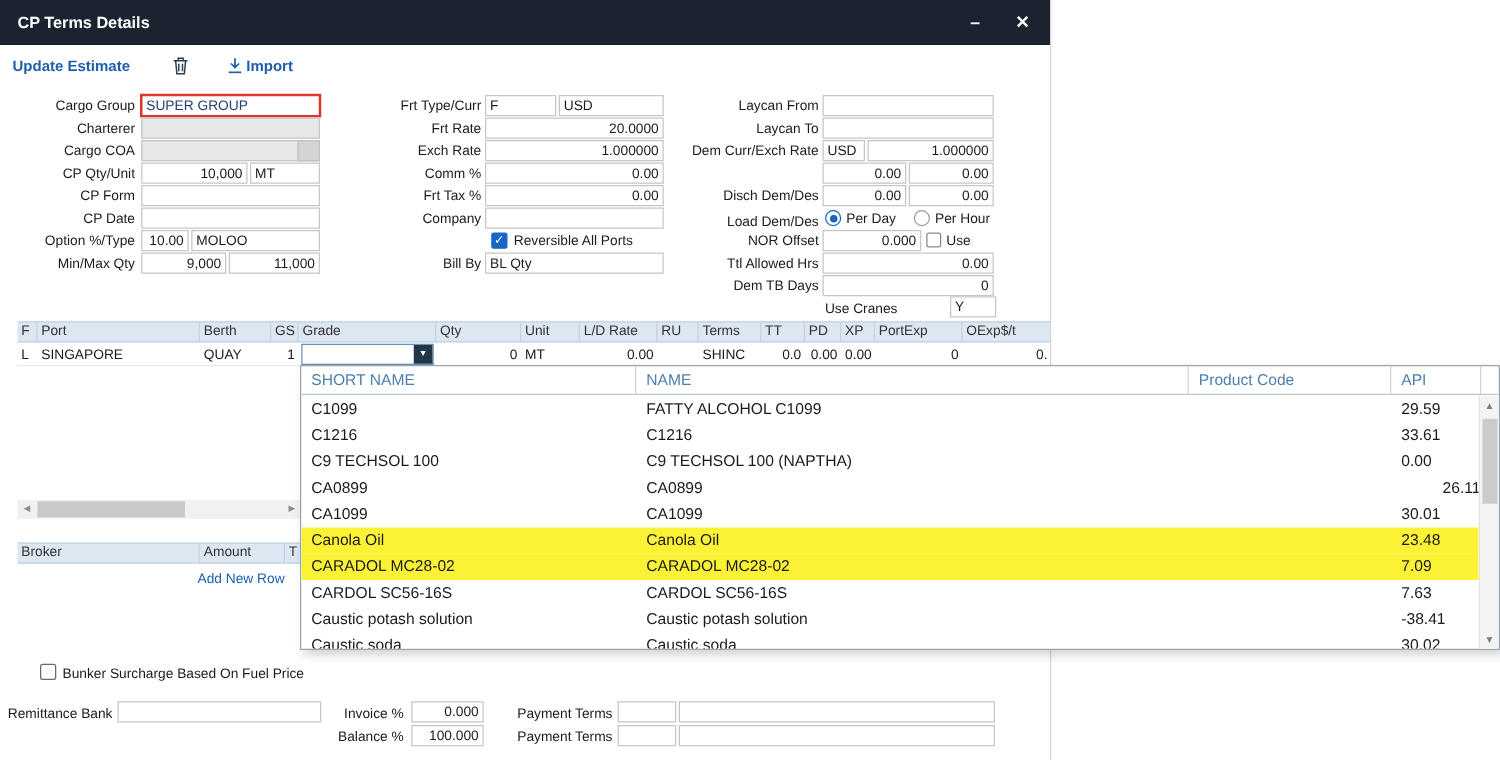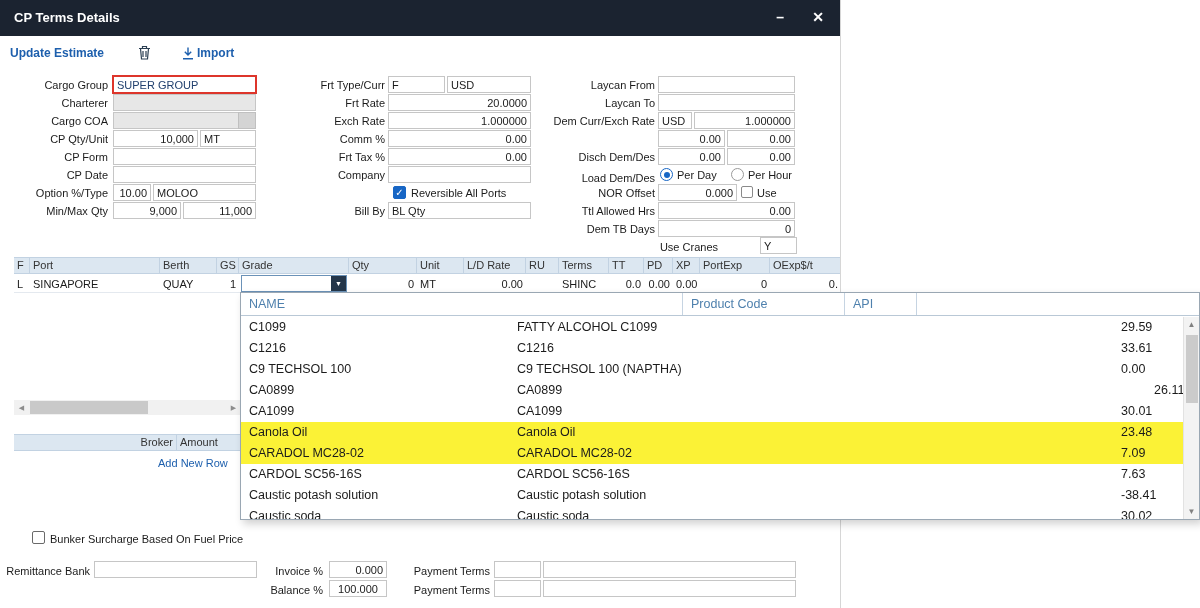--- a/index.html
+++ b/index.html
@@ -182,47 +182,48 @@
   </div>
 
   <div id="hscroll">
     <span class="harrow" style="left:0;">◀</span>
     <div id="hthumb"></div>
     <span class="harrow" style="right:0;">▶</span>
   </div>
 
   <div id="broker">
     <div id="broker-header">
-        <div class="bh" style="width: 163px; text-align: right;">Broker</div>
+        <div class="bh" style="width: 146px;">Broker</div>
         <div class="bh" style="width: 68px;">Amount</div>
         <div class="bh" style="width: 56px;">T</div>
       </div>
     <span id="add-row">Add New Row</span>
   </div>
 
   <span class="cb" style="left:32px;top:531px;border-color:#6a6a6a;"></span>
   <span class="rlbl" style="left:50px;top:533px;">Bunker Surcharge Based On Fuel Price</span>
 
   <span class="lbl" style="left:5px;top:563px;width:85px;">Remittance Bank</span>
   <input class="fld" style="left: 94px; top: 561px; width: 163px;">
   <span class="lbl" style="left:263px;top:563px;width:60px;">Invoice %</span>
   <input class="fld num" style="left: 329px; top: 561px; width: 58px;" value="0.000">
   <span class="lbl" style="left:263px;top:582px;width:60px;">Balance %</span>
-  <input class="fld num" style="left: 329px; top: 580px; width: 58px; text-align: center;" value="100.000">
+  <input class="fld num" style="left: 329px; top: 580px; width: 58px;" value="100.000">
   <span class="lbl" style="left:406px;top:563px;width:84px;">Payment Terms</span>
   <input class="fld" style="left: 494px; top: 561px; width: 47px;">
   <input class="fld" style="left: 543px; top: 561px; width: 253px;">
   <span class="lbl" style="left:406px;top:582px;width:84px;">Payment Terms</span>
   <input class="fld" style="left: 494px; top: 580px; width: 47px;">
   <input class="fld" style="left: 543px; top: 580px; width: 253px;">
 
 </div>
 
 <div id="dropdown">
   <div id="dd-header">
+      <div class="ddh" style="width: 268px;">SHORT NAME</div>
       <div class="ddh" style="width: 442px;">NAME</div>
       <div class="ddh" style="width: 162px;">Product Code</div>
       <div class="ddh" style="width: 72px;">API</div>
       <div class="ddh" style="width: 16px; border-right: none;"></div>
     </div>
   <div id="dd-rows">
       <div class="ddr">
         <div class="ddc" style="width: 268px;">C1099</div>
         <div class="ddc" style="width: 442px;">FATTY ALCOHOL C1099</div>
         <div class="ddc" style="width: 162px;"></div>

